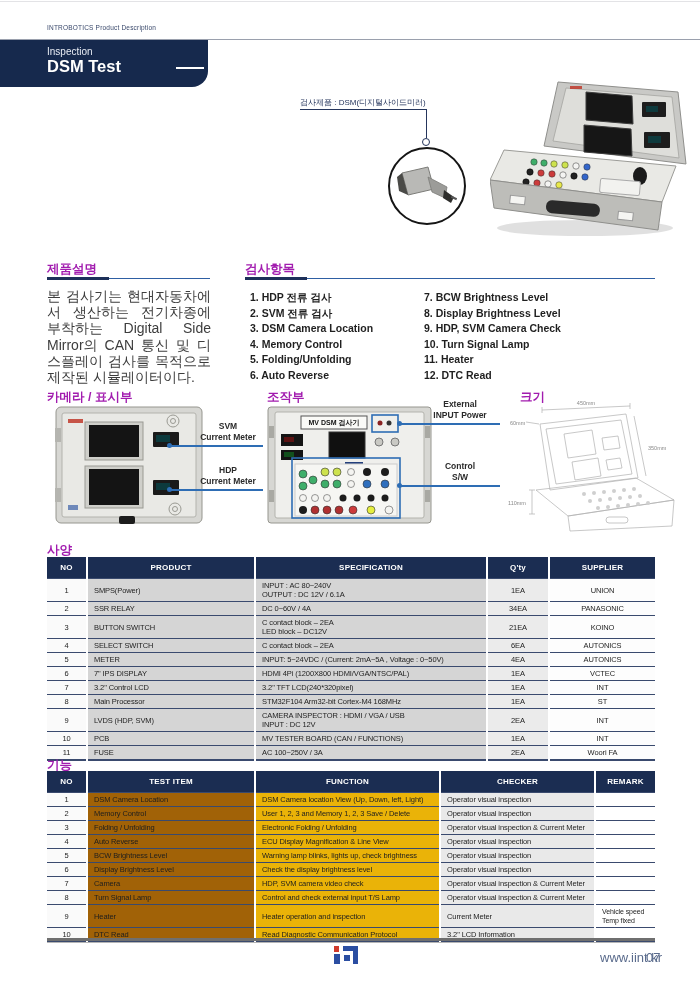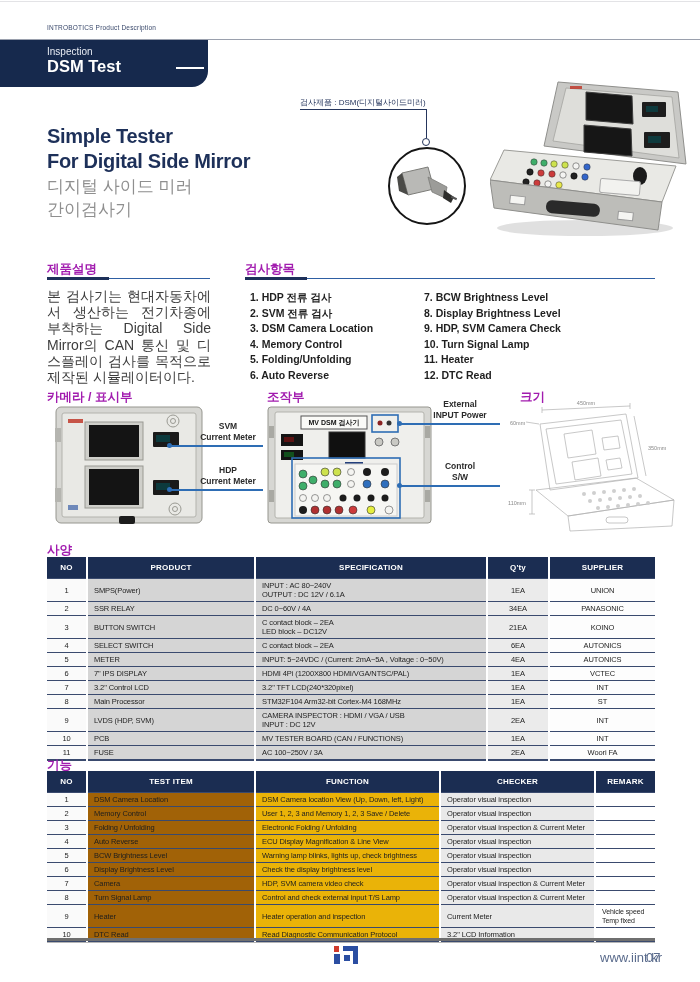--- a/index.html
+++ b/index.html
@@ -83,24 +83,20 @@
 
   <div class="top-edge"></div>
   <div class="eyebrow">INTROBOTICS Product Description</div>
   <div class="header-rule"></div>
   <div class="banner">
     <div class="cat">Inspection</div>
     <div class="ttl">DSM Test</div>
     <div class="dash"></div>
   </div>
 
-  <div class="hero-title">Simple Tester
-For Digital Side Mirror</div>
-  <div class="hero-sub">디지털 사이드 미러
-간이검사기</div>
 
   <div class="callout-product">검사제품 : DSM(디지털사이드미러)</div>
   <div class="callout-underline"></div>
   <div class="callout-vline"></div>
   <div class="callout-marker"></div>
 
   <div class="mirror-circle">
     <svg width="74" height="74" viewBox="0 0 74 74">
       <polygon points="12,24 38,18 44,40 18,46" fill="#b9b9b6" stroke="#7c7c78" stroke-width="1"></polygon>
       <polygon points="12,24 18,46 9,42 7,28" fill="#4a4a47"></polygon>

